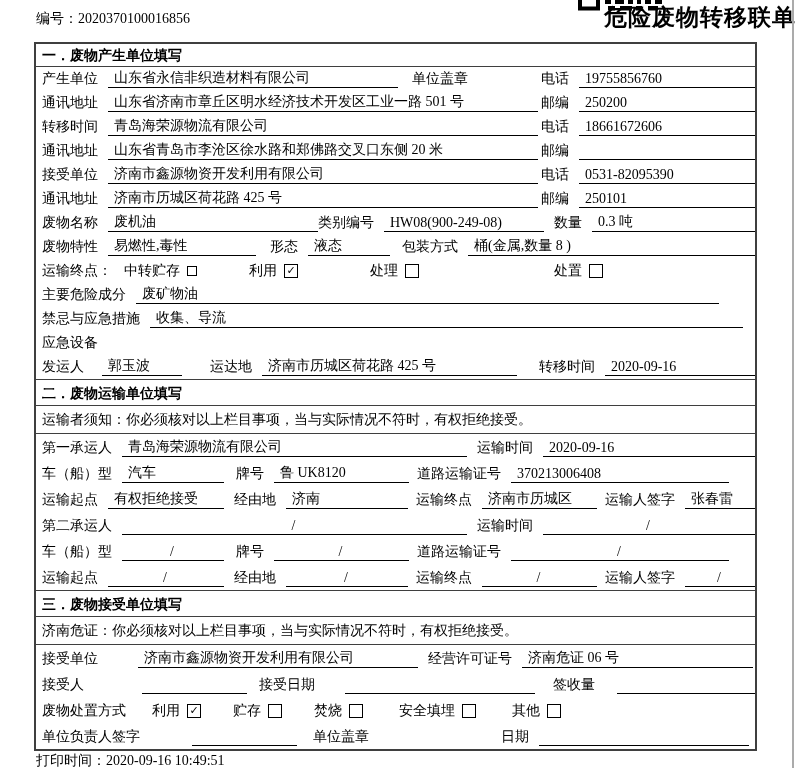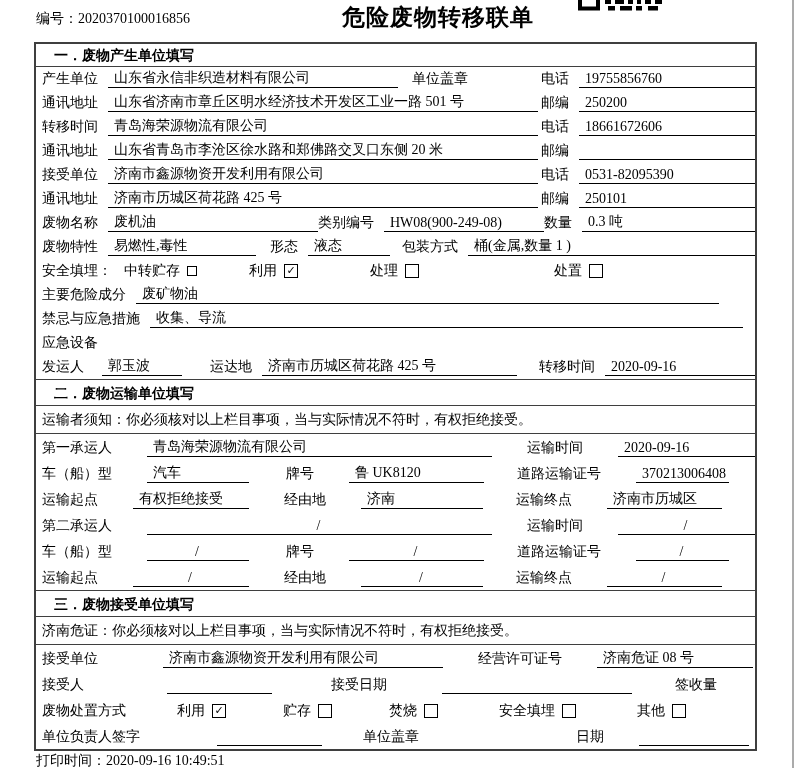--- a/index.html
+++ b/index.html
@@ -1,37 +1,37 @@
 <!DOCTYPE html>
 <html><head>
 <meta charset="utf-8">
 <style>
   html,body{margin:0;padding:0;}
   body{
     width:796px;height:768px;background:#ffffff;position:relative;overflow:hidden;
     font-family:"Liberation Serif","DejaVu Serif",serif;color:#000;
   }
   .serial{position:absolute;left:36px;top:10px;font-size:14px;white-space:nowrap;}
-  .doc-title{position:absolute;left:80px;right:0;top:2px;text-align:center;
+  .doc-title{position:absolute;left:80px;right:0;top:2px;text-align:right;
     font-size:23px;font-weight:bold;letter-spacing:1px;}
   .qr{position:absolute;left:578px;top:0;}
   .page-edge{position:absolute;right:2px;top:0;bottom:0;width:2px;background:#ababab;}
 
   .form-table{
     position:absolute;left:34px;top:42px;width:723px;height:709px;
     border:2px solid #3f3f3f;box-sizing:border-box;overflow:hidden;background:#fff;
   }
-  .sec{font-weight:bold;font-size:14px;padding:3px 0 0 18px;height:23px;
+  .sec{font-weight:bold;font-size:14px;padding:3px 0 0 6px;height:23px;
     box-sizing:border-box;border-bottom:1px solid #3f3f3f;}
   .sec.mid{border-top:1px solid #3f3f3f;height:27px;padding-top:5px;}
   .notice{font-size:14px;padding:5px 0 0 6px;height:28px;box-sizing:border-box;
     border-bottom:1px solid #3f3f3f;white-space:nowrap;}
   .row{display:flex;align-items:flex-end;height:24px;box-sizing:border-box;
     padding:0 0 3px 6px;font-size:14px;white-space:nowrap;}
-  .row.h26{height:26px;gap:25px;}
+  .row.h26{height:26px;}
   .lbl{flex-shrink:0;margin-right:10px;}
   .u{border-bottom:1px solid #000;padding:0 2px 0 6px;box-sizing:border-box;
      flex-shrink:0;min-height:16px;}
   .u.grow{flex:1 1 auto;}
   .u.ctr{text-align:center;padding-left:0;}
   .pushr{margin-left:auto;}
   .opt{display:inline-flex;align-items:center;}
   .opt-lbl{margin-right:7px;}
   .box{display:inline-block;width:12px;height:12px;border:1px solid #000;
     box-sizing:content-box;text-align:center;line-height:12px;font-size:11px;
@@ -105,35 +105,35 @@
     <span class="u" style="width:430px">济南市历城区荷花路 425 号</span>
     <span class="lbl pushr">邮编</span>
     <span class="u" style="width:176px">250101</span>
   </div>
 
   <div class="row">
     <span class="lbl">废物名称</span>
     <span class="u" style="width:210px">废机油</span>
     <span class="lbl" style="">类别编号</span>
     <span class="u" style="width:160px">HW08(900-249-08)</span>
-    <span class="lbl" style="">数量</span>
+    <span class="lbl" style="margin-left:10px">数量</span>
     <span class="u grow">0.3 吨</span>
   </div>
 
   <div class="row">
     <span class="lbl">废物特性</span>
     <span class="u" style="width:148px">易燃性,毒性</span>
     <span class="lbl" style="margin-left:14px">形态</span>
     <span class="u" style="width:82px">液态</span>
     <span class="lbl" style="margin-left:12px">包装方式</span>
-    <span class="u grow">桶(金属,数量 1 )</span>
-  </div>
-
-  <div class="row">
-    <span class="lbl">安全填埋：</span>
+    <span class="u grow">桶(金属,数量 8 )</span>
+  </div>
+
+  <div class="row">
+    <span class="lbl">运输终点：</span>
     <span class="opt" style="margin-left:2px">
       <span class="opt-lbl">中转贮存</span>
       <span class="box small"><span></span></span>
     </span>
     <span class="opt" style="margin-left:52px">
       <span class="opt-lbl">利用</span>
       <span class="box"><span>✓</span></span>
     </span>
     <span class="opt" style="margin-left:72px">
       <span class="opt-lbl">处理</span>
@@ -227,27 +227,27 @@
   </div>
 
   <div class="sec mid">三．废物接受单位填写</div>
 
   <div class="notice"><span>济南危证：</span><span>你必须核对以上栏目事项，当与实际情况不符时，有权拒绝接受。</span></div>
 
   <div class="row h26">
     <span class="lbl">接受单位</span>
     <span class="u" style="width:280px;margin-left:30px">济南市鑫源物资开发利用有限公司</span>
     <span class="lbl" style="margin-left:10px">经营许可证号</span>
-    <span class="u grow" style="margin-right:2px">济南危证 08 号</span>
+    <span class="u grow" style="margin-right:2px">济南危证 06 号</span>
   </div>
 
   <div class="row h26">
     <span class="lbl">接受人</span>
     <span class="u" style="width:105px;margin-left:48px"></span>
-    <span class="lbl" style="margin-left:34px">接受日期</span>
+    <span class="lbl" style="margin-left:12px">接受日期</span>
     <span class="u" style="width:190px;margin-left:20px"></span>
     <span class="lbl" style="margin-left:18px">签收量</span>
     <span class="u grow" style="margin-left:12px"></span>
   </div>
 
   <div class="row h26">
     <span class="lbl">废物处置方式</span>
     <span class="opt" style="margin-left:16px">
       <span class="opt-lbl">利用</span>
       <span class="box"><span>✓</span></span>

